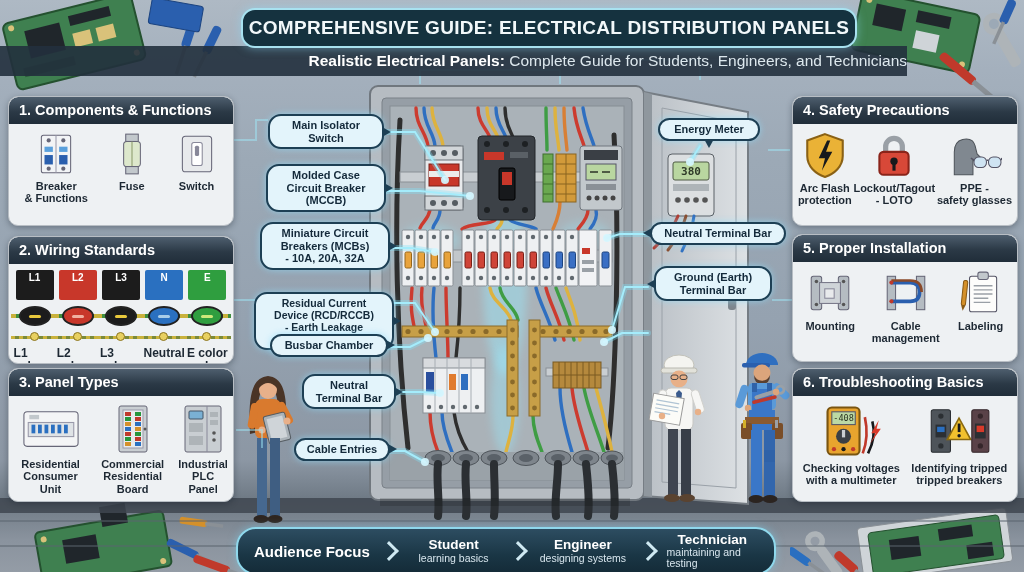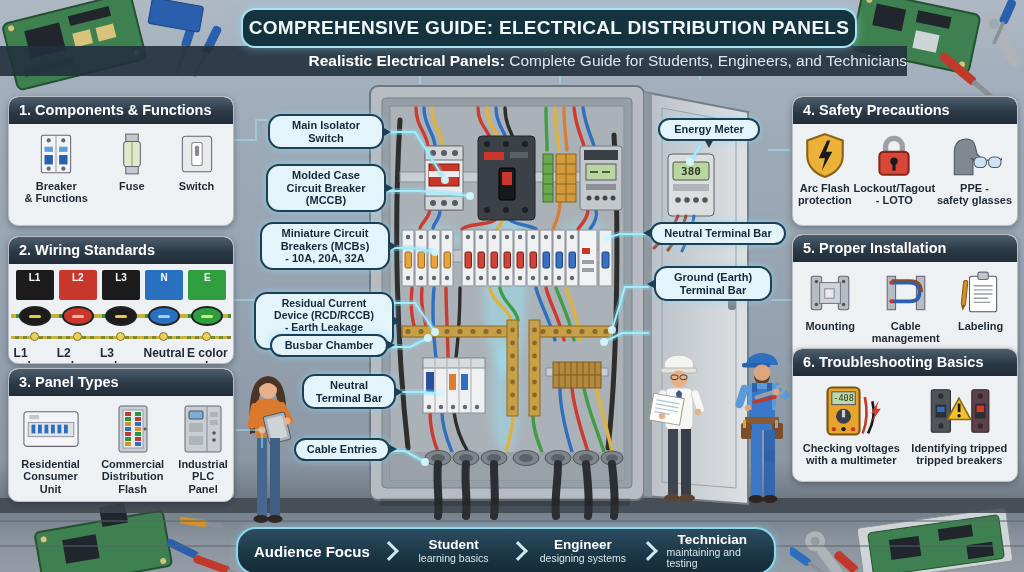--- a/index.html
+++ b/index.html
@@ -735,21 +735,21 @@
               <rect x="24" y="14" width="6" height="4" fill="#c0392b"></rect>
               <rect x="24" y="19" width="6" height="4" fill="#2a70c0"></rect>
               <rect x="24" y="24" width="6" height="4" fill="#d4902a"></rect>
               <rect x="24" y="29" width="6" height="4" fill="#27963c"></rect>
               <rect x="24" y="34" width="6" height="4" fill="#c0392b"></rect>
               <rect x="24" y="39" width="6" height="4" fill="#2a70c0"></rect>
           <circle cx="34" cy="26" r="1.5" fill="#555"></circle>
         </svg>
           </span>
         <div class="ilabel">Commercial
-Distribution Flash</div>
+Residential Board</div>
       </div>
       <div class="item">
         <span>
             <svg width="46" height="52" viewBox="0 0 44 52">
           <rect x="4" y="3" width="36" height="46" rx="2" fill="#c9ced2" stroke="#667"></rect>
           <line x1="26" y1="3" x2="26" y2="49" stroke="#889"></line>
           <rect x="8" y="8" width="14" height="8" rx="1" fill="#7ab0d4" stroke="#456"></rect>
           <rect x="8" y="20" width="14" height="9" fill="#aeb4b8"></rect>
           <rect x="8" y="33" width="14" height="9" fill="#aeb4b8"></rect>
           <rect x="29" y="9" width="8" height="5" fill="#aeb4b8"></rect>
@@ -846,21 +846,21 @@
                 <rect x="5" y="11" width="4" height="24" rx="1.5" fill="#d4902a" stroke="#8a5a14"></rect>
                 <polygon points="5,35 9,35 7,40" fill="#8a5a14"></polygon>
               </g>
         </svg>
           </span>
         <div class="ilabel">Labeling</div>
       </div>
     </div>
   </div>
 
-  <div class="abs card" style="left:792px;top:348px;height:132px">
+  <div class="abs card" style="left:792px;top:368px;height:132px">
     <div class="card-head">6. Troubleshooting Basics</div>
     <div class="card-body">
       <div class="item">
         <span>
             <svg width="64" height="56" viewBox="0 0 60 52">
           <rect x="8" y="4" width="30" height="44" rx="4" fill="#e8a42e" stroke="#7a5510" stroke-width="2"></rect>
           <rect x="12" y="8" width="22" height="12" fill="#bcd8a4" stroke="#556"></rect>
           <text x="23" y="17" font-size="8" text-anchor="middle" fill="#2a3322">-408</text>
           <circle cx="23" cy="31" r="7" fill="#3a3f45"></circle>
               <rect x="21.5" y="25" width="3" height="7" fill="#c9ced2"></rect>

